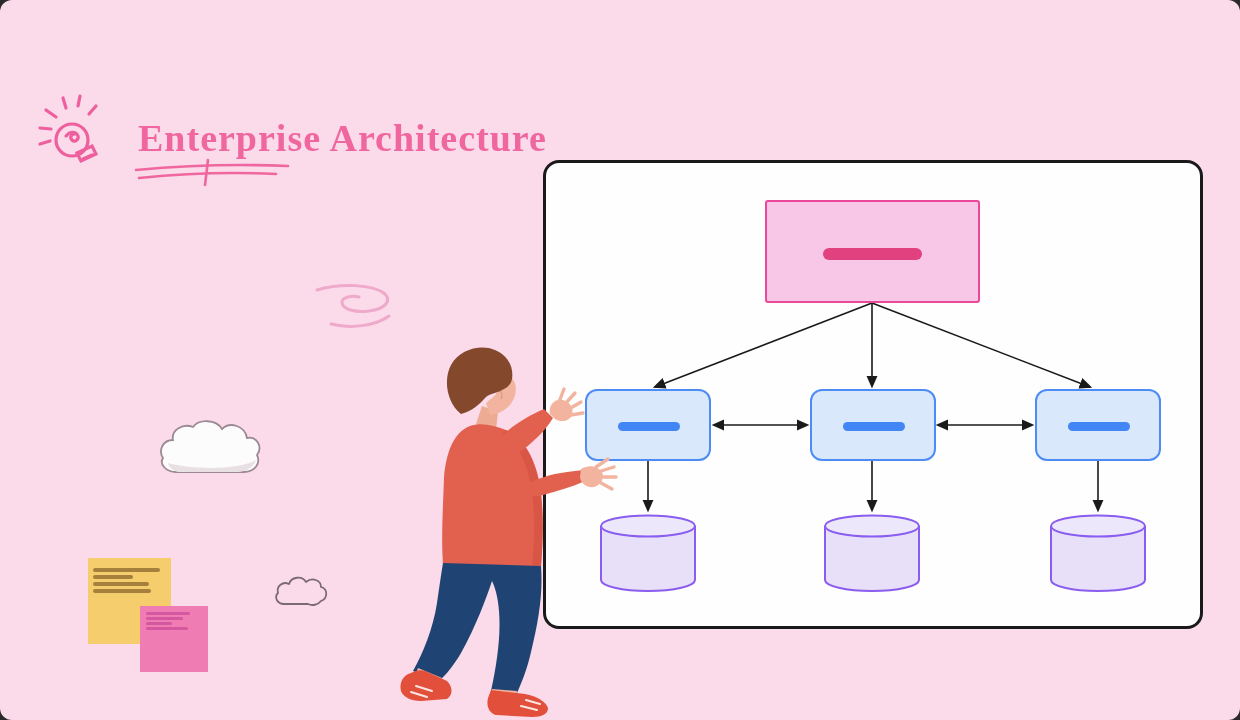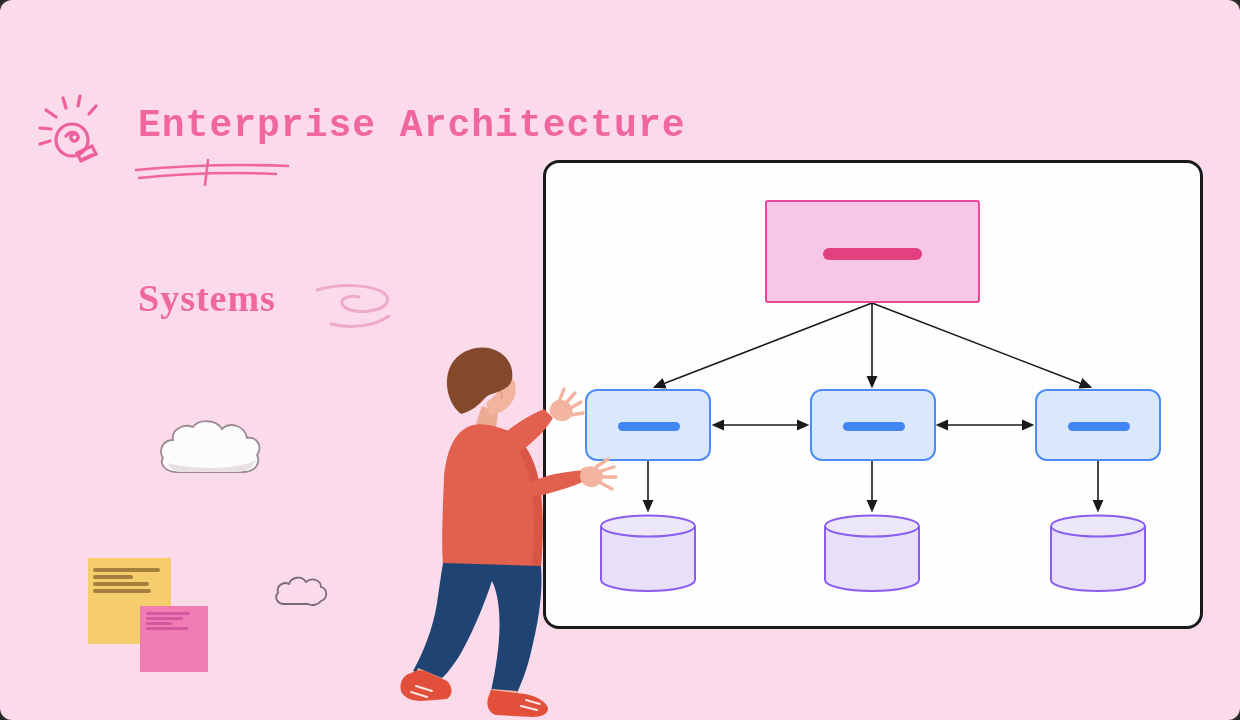--- a/index.html
+++ b/index.html
@@ -7,21 +7,21 @@
     position:relative;width:1240px;height:720px;overflow:hidden;
     background:#fbdaea;border-radius:12px;
     font-family:"Liberation Sans",sans-serif;
   }
   
   .title-line{
     position:absolute;left:138px;white-space:nowrap;
     font-family:cursive;
     font-size:38px;font-weight:bold;color:#f0679f;letter-spacing:1px;
   }
-  #title-l1{top:104px;font-family:Liberation Mono, monospace;}
+  #title-l1{top:116px;}
   #title-l2{top:196px;}
   #title-l3{top:276px;}
   .doodle{position:absolute;pointer-events:none;}
   
   #whiteboard{
     position:absolute;left:543px;top:160px;width:660px;height:469px;
     background:#fefefe;border:3px solid #1a1a1a;border-radius:16px;
     box-sizing:border-box;
   }
   .node{position:absolute;box-sizing:border-box;}
@@ -73,21 +73,20 @@
       <line x1="10" y1="36" x2="21" y2="37"></line>
       <line x1="16" y1="18" x2="26" y2="25"></line>
       <line x1="33" y1="6" x2="36" y2="16"></line>
       <line x1="50" y1="4" x2="48" y2="14"></line>
       <line x1="66" y1="14" x2="59" y2="22"></line>
       <line x1="10" y1="52" x2="20" y2="49"></line>
     </g>
   </svg>
 
   <div class="title-line" id="title-l1">Enterprise Architecture</div>
-  <div class="title-line" id="title-l3">Systems</div>
 
   <svg class="doodle" style="left:130px;top:158px;" width="170" height="30" viewBox="0 0 170 30">
     <g stroke="#f0679f" stroke-width="2.6" stroke-linecap="round" fill="none">
       <path d="M6,12 C60,7 110,6 158,8"></path>
       <path d="M9,20 C58,15 104,14 146,16"></path>
       <path d="M78,2 L75,27"></path>
     </g>
   </svg>
 
   <svg class="doodle" style="left:305px;top:280px;" width="95" height="55" viewBox="0 0 95 55">

